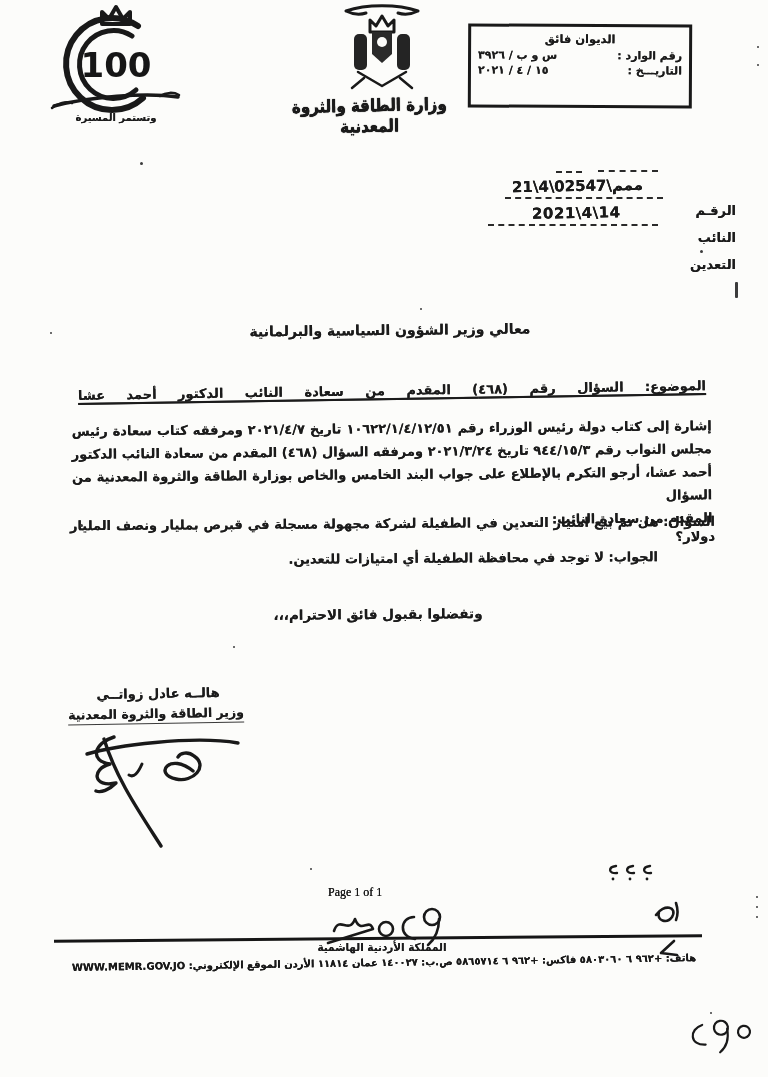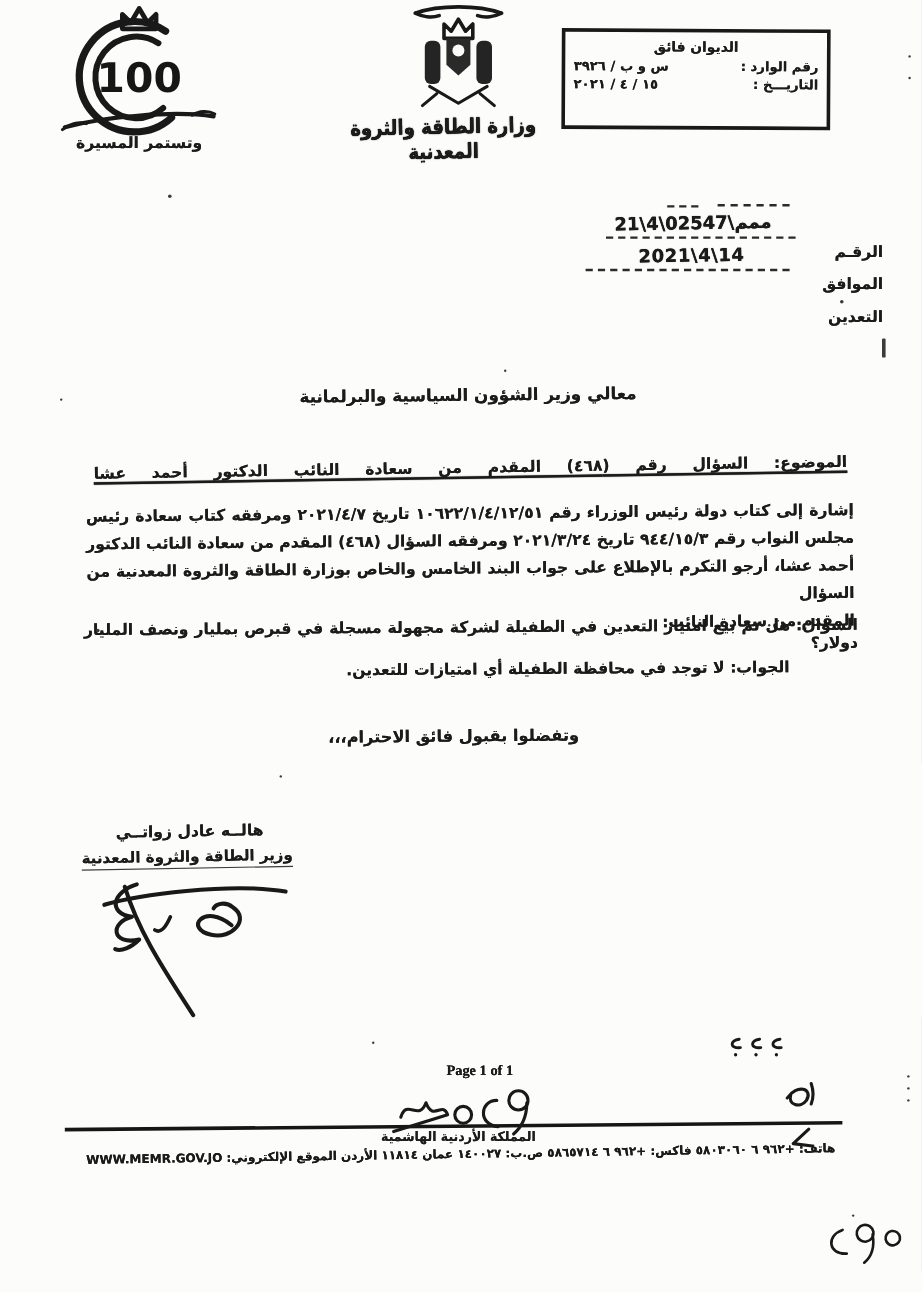--- a/index.html
+++ b/index.html
@@ -10,21 +10,21 @@
     color:#1b1b1b;
   }
   .abs{position:absolute;}
   .rtl{direction:rtl;unicode-bidi:plaintext;}
   .ink{color:#1b1b1b;text-shadow:0 0 0.4px rgba(10,10,10,.8);}
   svg{display:block;}
   .stroke{fill:none;stroke:#191919;stroke-linecap:round;stroke-linejoin:round;}
 
   
   #centennial{left:46px;top:4px;width:140px;height:112px;}
-  #centennial-slogan{left:36px;top:112px;width:160px;text-align:center;font-size:13px;font-weight:700;letter-spacing:.5px;}
+  #centennial-slogan{left:36px;top:112px;width:160px;text-align:center;font-size:10px;font-weight:700;letter-spacing:.5px;}
   #coat-of-arms{left:328px;top:2px;width:108px;height:98px;}
   #calligraphy{left:262px;top:98px;width:215px;text-align:center;font-size:15px;font-weight:700;
     transform:scaleY(1.15) rotate(-1deg);text-shadow:0 0 1px #000,0 0 .5px #000;}
 
   #stamp-box{left:468px;top:24px;width:224px;height:84px;border:3px solid #191919;
     padding:5px 7px 3px;box-sizing:border-box;text-align:center;font-weight:700;
     font-size:11.5px;line-height:1.35;transform:rotate(.3deg);}
   .stamp-row{display:flex;justify-content:space-between;font-size:11px;margin-top:1px;}
 
   .field-label{font-size:13px;font-weight:700;direction:rtl;text-align:right;width:72px;margin-top:48px;}
@@ -47,21 +47,21 @@
 
   
   #sig-name{left:58px;top:686px;width:200px;text-align:center;font-size:13px;font-weight:700;transform:rotate(-1deg);}
   #sig-title{left:50px;top:706px;width:212px;text-align:center;font-size:12.5px;font-weight:700;transform:rotate(-1deg);}
   #sig-title span{border-bottom:1.5px solid rgba(25,25,25,.85);padding-bottom:2px;}
   #sig-scribble{left:42px;top:722px;width:212px;height:132px;}
 
   
   #mid-marks{left:604px;top:862px;width:56px;height:22px;}
   #page-indicator{left:328px;top:885px;font-family:"Liberation Serif","DejaVu Serif",serif;
-    font-size:12px;font-weight:700;text-shadow:0 0 .5px #000;margin-left:44px;}
+    font-size:12px;font-weight:400;text-shadow:0 0 .5px #000;}
   #right-scribble{left:636px;top:893px;width:64px;height:72px;}
   #footer-line{left:54px;top:937px;width:648px;height:3px;background:#161616;transform:rotate(-.5deg);}
   #footer-scribble{left:318px;top:899px;width:134px;height:52px;}
   #kingdom{left:282px;top:941px;width:200px;text-align:center;font-size:11px;font-weight:700;transform:scaleX(.95);}
   #contact{left:56px;top:957px;width:656px;text-align:center;font-size:10px;font-weight:700;
     transform:rotate(-.9deg);text-shadow:0 0 .4px #000;white-space:nowrap;}
   #corner-scribble{left:674px;top:1006px;width:92px;height:56px;transform:rotate(-10deg);}
 
   .speck{position:absolute;background:#3c3c3c;border-radius:50%;}
 </style>
@@ -100,21 +100,21 @@
     <div class="stamp-row">
       <span>التاريـــخ :</span>
       <span>١٥ / ٤ / ٢٠٢١</span>
     </div>
   </div>
 
   <div class="abs field-label ink" style="left:664px;top:155px;">الرقـم</div>
   <div class="abs dash" style="left:598px;top:170px;width:60px;"></div>
   <div class="abs dash" style="left:556px;top:171px;width:26px;"></div>
 
-  <div class="abs field-label ink" style="left:664px;top:182px;">الموافق</div>
+  <div class="abs field-label ink" style="left:664px;top:182px;">النائب</div>
   <div class="abs stamp-print" style="left:512px;top:177px;">21\4\02547\ممم</div>
   <div class="abs dash" style="left:505px;top:197px;width:158px;"></div>
 
   <div class="abs field-label ink" style="left:664px;top:209px;">التعدين</div>
   <div class="abs stamp-print" style="left:532px;top:204px;">2021\4\14</div>
   <div class="abs dash" style="left:488px;top:224px;width:170px;"></div>
 
   <div id="salutation" class="abs rtl ink">معالي وزير الشؤون السياسية والبرلمانية</div>
 
   <div id="subject" class="abs rtl ink">الموضوع: السؤال رقم (٤٦٨) المقدم من سعادة النائب الدكتور أحمد عشا</div>

